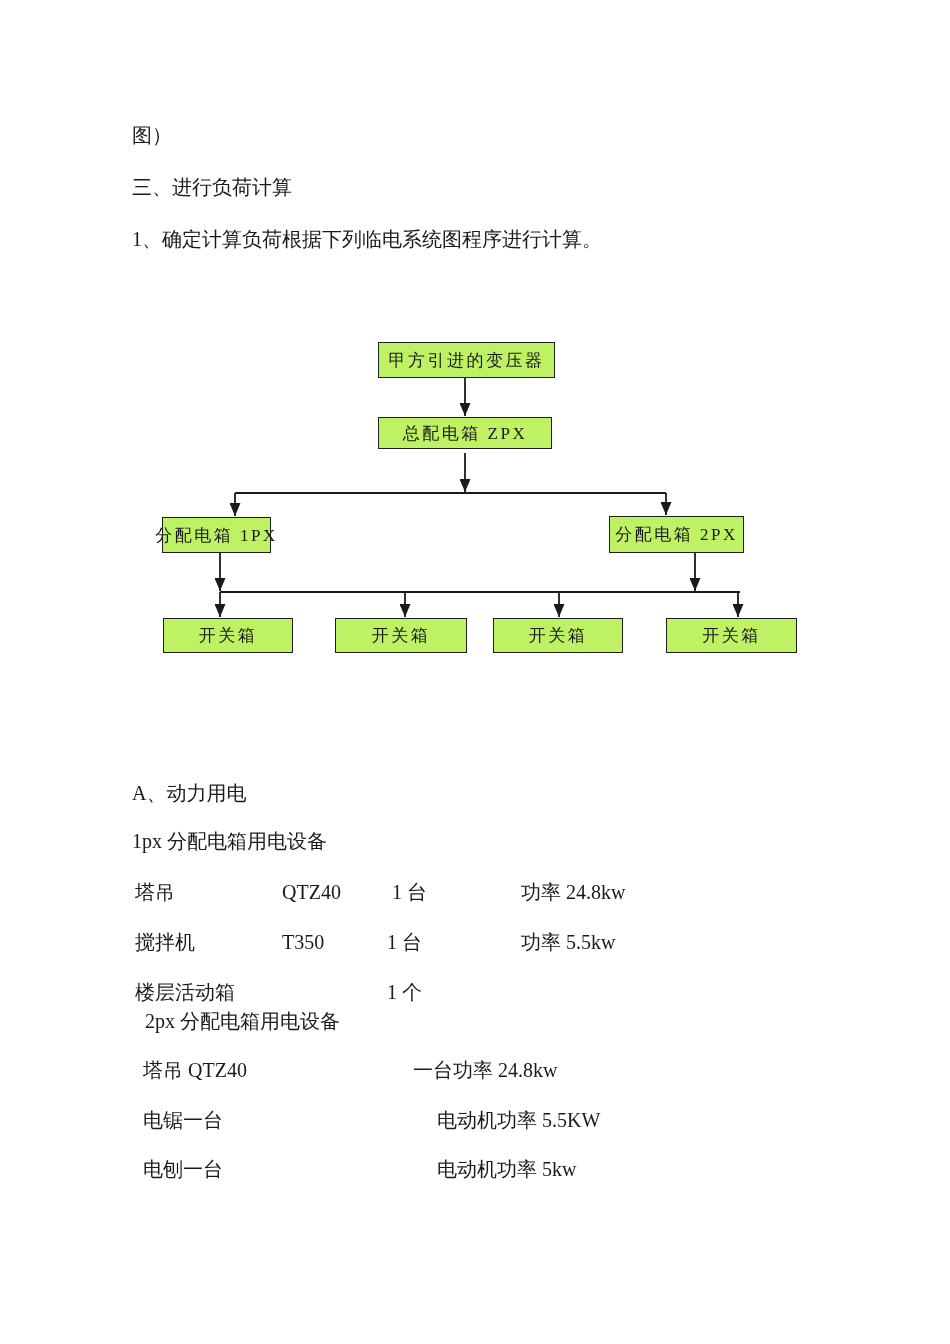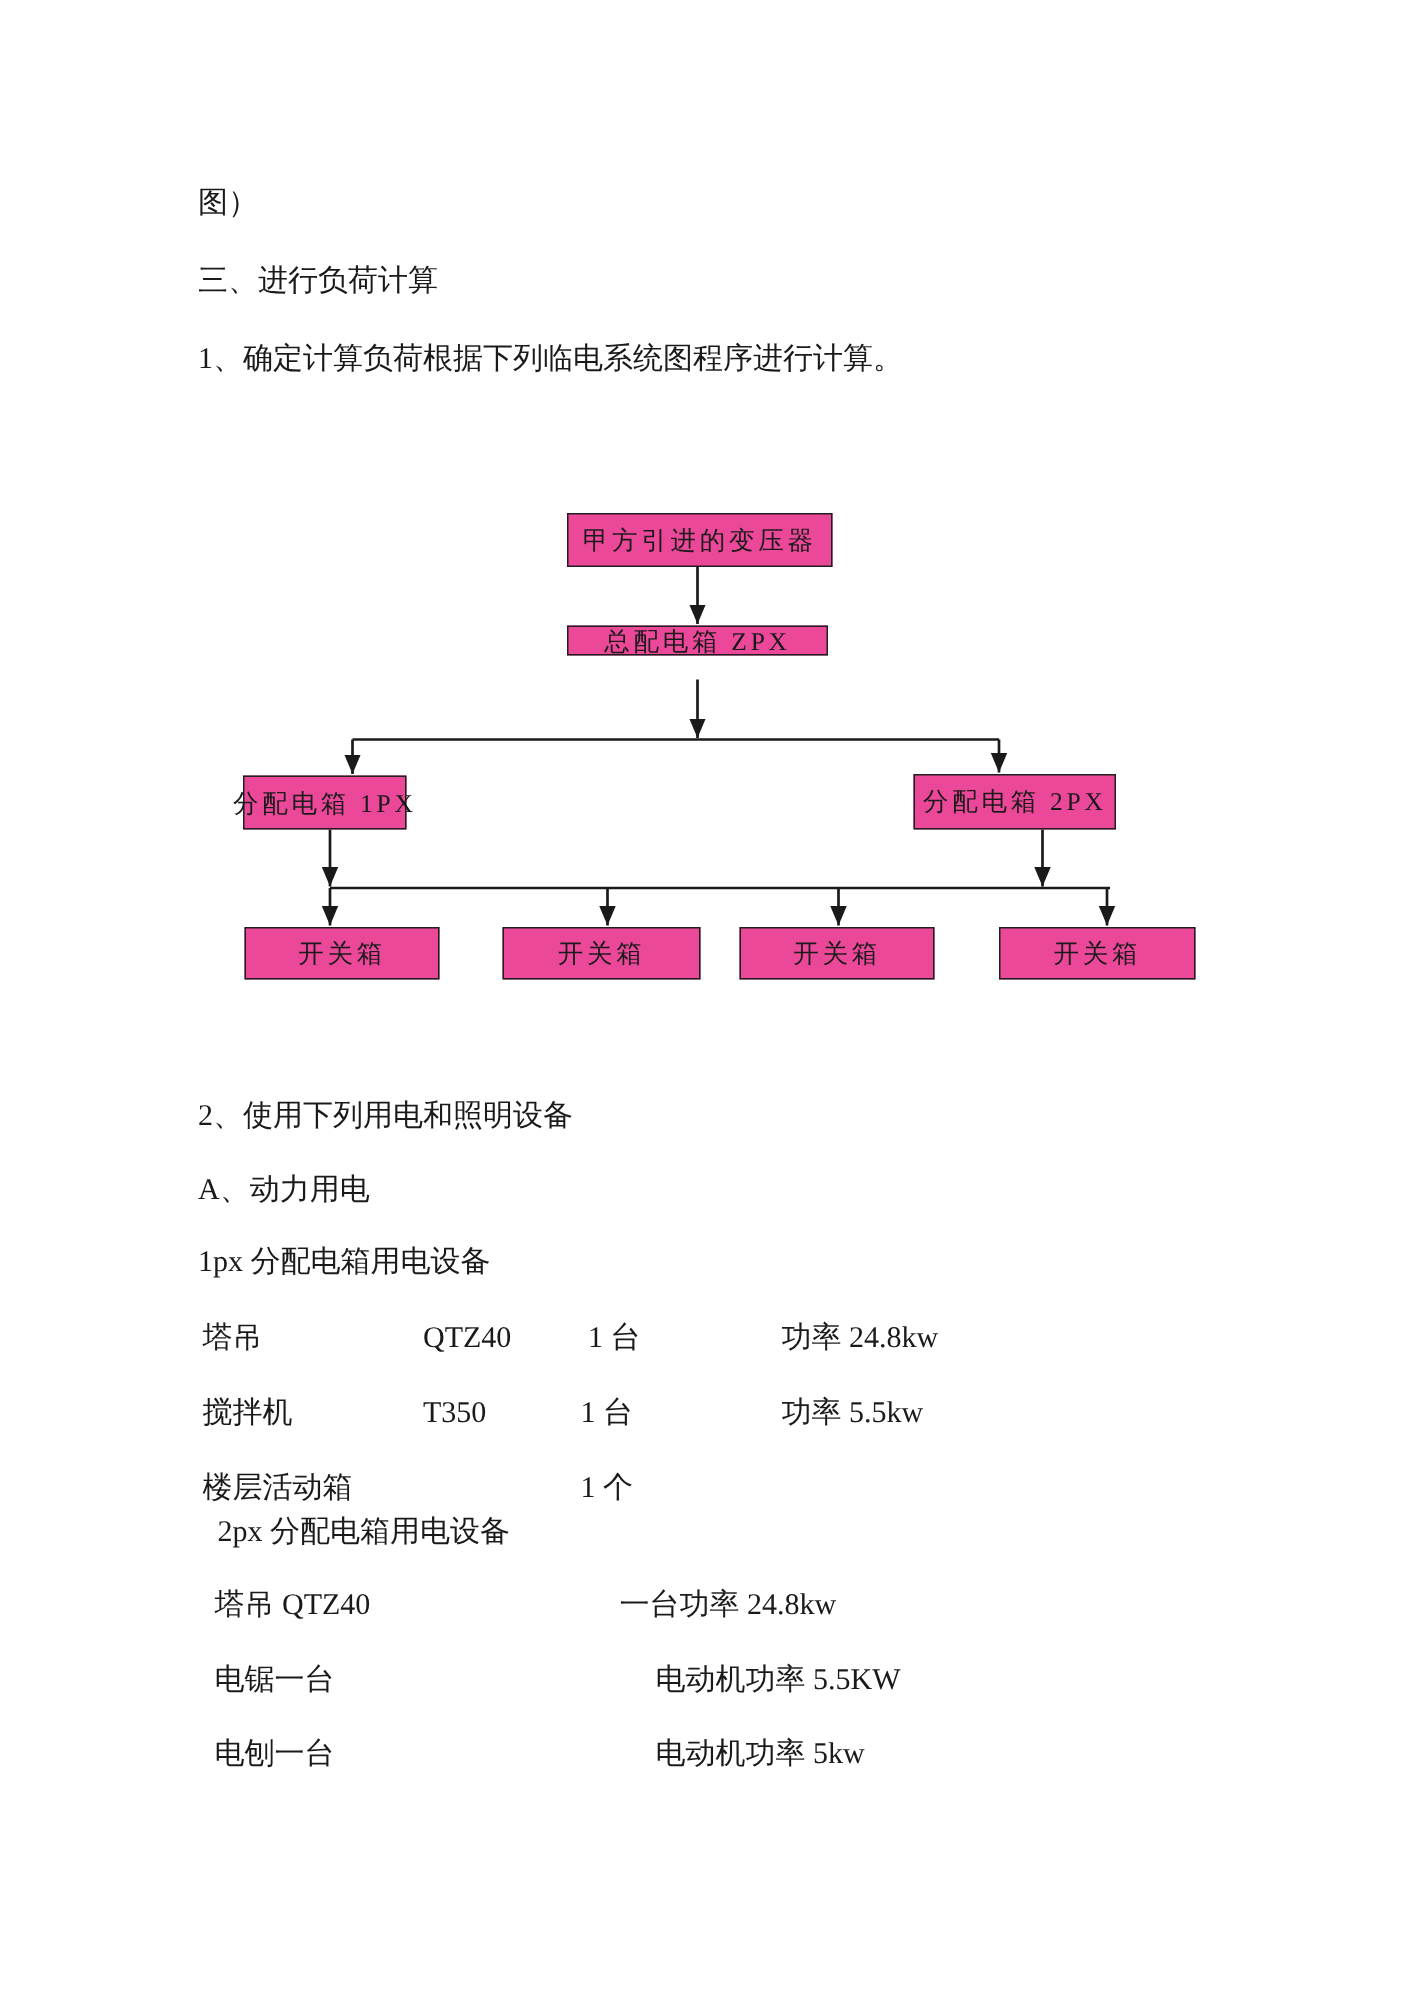--- a/index.html
+++ b/index.html
@@ -27,21 +27,21 @@
     position: absolute;
     font-size: 20px;
     line-height: 26px;
     white-space: nowrap;
     color: #1a1a1a;
   }
   .fc-box {
     position: absolute;
     box-sizing: border-box;
     border: 1.6px solid #1f1f1f;
-    background: #ec4899;
+    background: #bef264;
     display: flex;
     align-items: center;
     justify-content: center;
     font-size: 17px;
     letter-spacing: 2.5px;
     white-space: nowrap;
     color: #1a1a1a;
   }
   .fc-svg {
     position: absolute;
@@ -78,30 +78,29 @@
     <line x1="695" y1="553" x2="695" y2="591" marker-end="url(#ah)"></line>
     <line x1="220" y1="592" x2="740" y2="592"></line>
     <line x1="220" y1="592" x2="220" y2="617" marker-end="url(#ah)"></line>
     <line x1="405" y1="592" x2="405" y2="617" marker-end="url(#ah)"></line>
     <line x1="559" y1="592" x2="559" y2="617" marker-end="url(#ah)"></line>
     <line x1="738" y1="592" x2="738" y2="617" marker-end="url(#ah)"></line>
   </svg>
 
   <div>
     <div class="fc-box" style="left:378px; top:342px; width:177px; height:36px;">甲方引进的变压器</div>
-    <div class="fc-box" style="left:378px; top:417px; width:174px; height:20px;">总配电箱 ZPX</div>
+    <div class="fc-box" style="left:378px; top:417px; width:174px; height:32px;">总配电箱 ZPX</div>
     <div class="fc-box" style="left:162px; top:517px; width:109px; height:36px;">分配电箱 1PX</div>
     <div class="fc-box" style="left:609px; top:516px; width:135px; height:37px;">分配电箱 2PX</div>
     <div class="fc-box" style="left:163px; top:618px; width:130px; height:35px;">开关箱</div>
     <div class="fc-box" style="left:335px; top:618px; width:132px; height:35px;">开关箱</div>
     <div class="fc-box" style="left:493px; top:618px; width:130px; height:35px;">开关箱</div>
     <div class="fc-box" style="left:666px; top:618px; width:131px; height:35px;">开关箱</div>
   </div>
 
-  <div class="tline" style="left:132px; top:731px;">2、使用下列用电和照明设备</div>
   <div class="tline" style="left:132px; top:780px;">A、动力用电</div>
   <div class="tline" style="left:132px; top:828px;">1px 分配电箱用电设备</div>
 
   <div>
     <div>
       <span class="cell" style="left:135px; top:879px;">塔吊</span>
       <span class="cell" style="left:282px; top:879px;">QTZ40</span>
       <span class="cell" style="left:392px; top:879px;">1 台</span>
       <span class="cell" style="left:521px; top:879px;">功率 24.8kw</span>
     </div>

